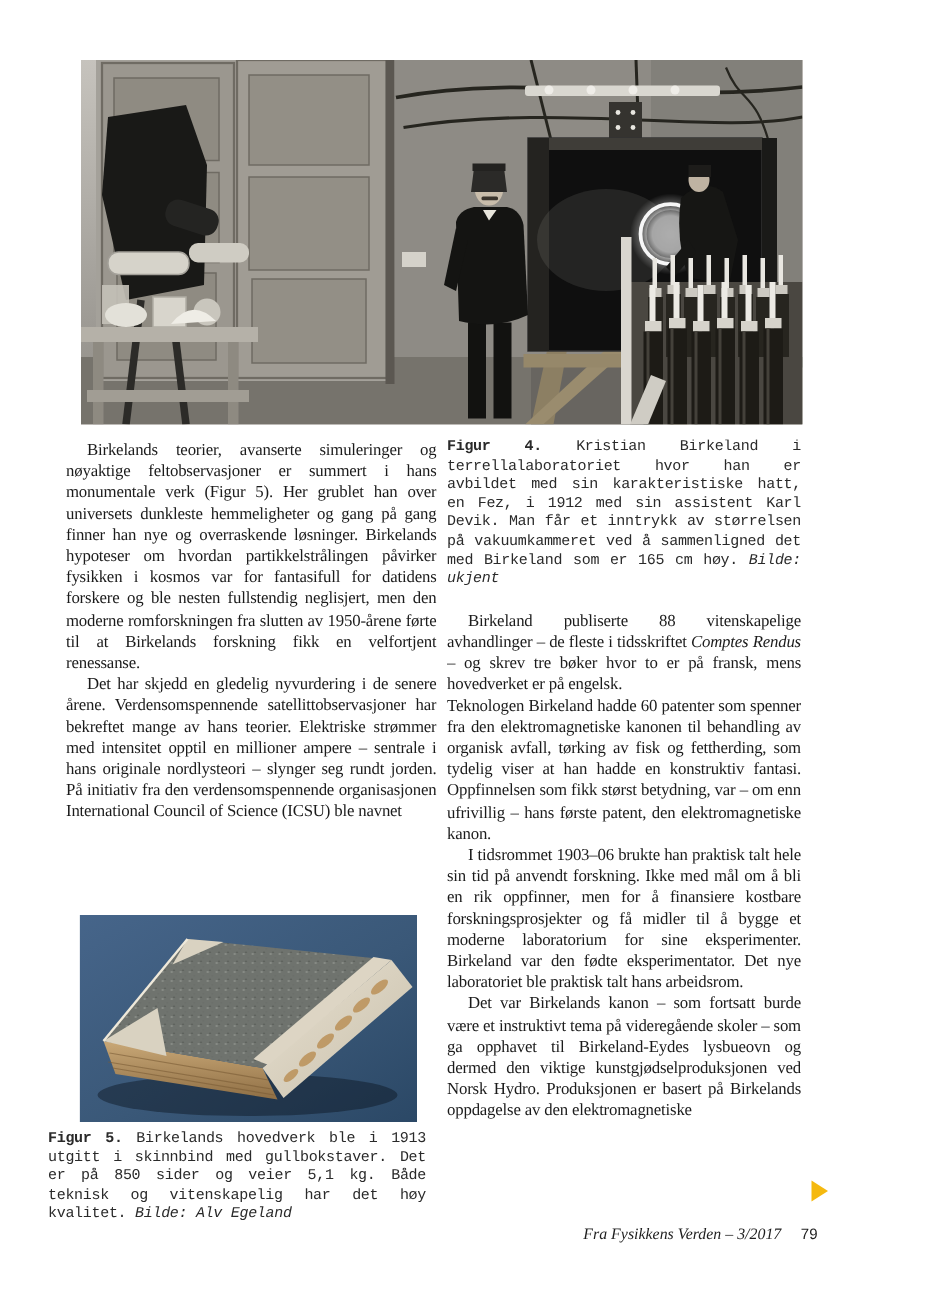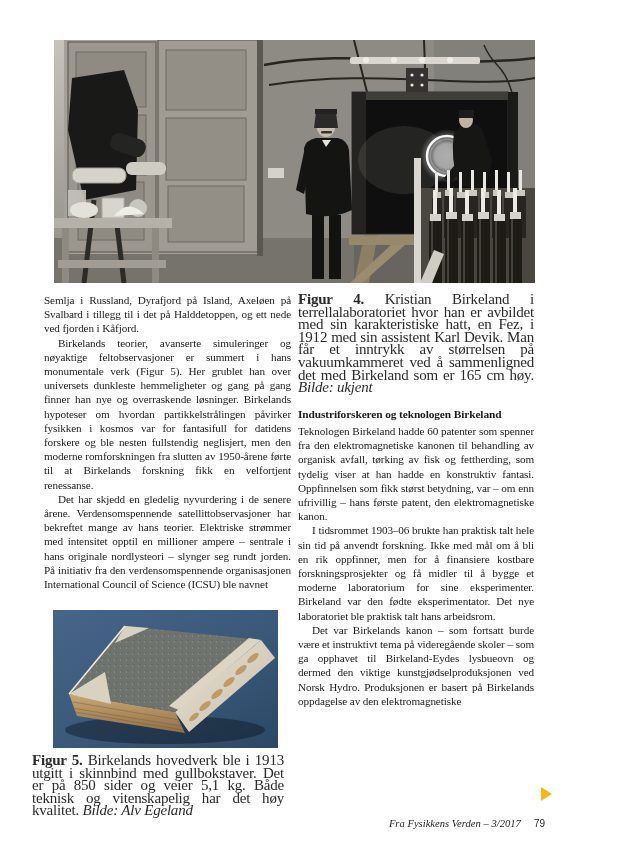--- a/index.html
+++ b/index.html
@@ -16,21 +16,21 @@
   
   .col{text-align:justify;font-size:11.2px;line-height:14.2px;letter-spacing:-0.12px;}
   .col p{margin:0;}
   .col p.indent{text-indent:14px;}
   .left-col{left:44px;top:293px;width:247px;height:318px;overflow:hidden;}
   .right-col{left:298px;top:293px;width:236px;height:514px;overflow:hidden;}
   .section-heading{font-weight:bold;margin:11px 0 3px 0;text-align:left;font-size:11.4px;}
   .ital{font-style:italic;}
   
   .caption{
-    font-family:Liberation Serif, serif;font-size:15px;line-height:12.6px;
+    font-family:Liberation Mono, monospace;font-size:10px;line-height:12.6px;
     letter-spacing:-0.2px;color:#2a2a2a;text-align:justify;
   }
   .caption .cap-label{font-weight:bold;}
   .caption .cap-credit{font-style:italic;}
   .fig4-caption{margin:0 0 13px 0;}
   .fig5-caption{left:32px;top:754px;width:252px;}
   
   .page-footer{
     right:73px;top:818px;display:flex;align-items:baseline;gap:13px;
     font-size:10.6px;color:#1e1e1e;text-align:center;
@@ -214,21 +214,20 @@
           <rect x="456" y="172" width="11" height="7" fill="#d6d3cb"></rect>
           <rect x="455" y="179" width="13" height="64" fill="#1d1b16"></rect>
           <rect x="457" y="179" width="2" height="64" fill="#44413a"></rect>
       </g>
       <polygon points="366,243 380,210 390,214 378,243" fill="#cfccc4"></polygon>
     </g>
   </svg>
 </figure>
 
 <div class="abs col left-col">
-  <p>Semlja i Russland, Dyrafjord på Island, Axeløen på Svalbard i tillegg til i det på Halddetoppen, og ett nede ved fjorden i Kåfjord.</p>
   <p class="indent">Birkelands teorier, avanserte simuleringer og nøyaktige feltobservasjoner er summert i hans monumentale verk (Figur 5). Her grublet han over universets dunkleste hemmeligheter og gang på gang finner han nye og overraskende løsninger. Birkelands hypoteser om hvordan partikkelstrålingen påvirker fysikken i kosmos var for fantasifull for datidens forskere og ble nesten fullstendig neglisjert, men den moderne romforskningen fra slutten av 1950-årene førte til at Birkelands forskning fikk en velfortjent renessanse.</p>
   <p class="indent">Det har skjedd en gledelig nyvurdering i de senere årene. Verdensomspennende satellittobservasjoner har bekreftet mange av hans teorier. Elektriske strømmer med intensitet opptil en millioner ampere – sentrale i hans originale nordlysteori – slynger seg rundt jorden. På initiativ fra den verdensomspennende organisasjonen International Council of Science (ICSU) ble navnet</p>
 </div>
 
 <figure class="abs book-photo">
   <svg viewBox="0 0 225 138" width="225" height="138">
     <defs>
       <linearGradient id="bluebg" x1="0" y1="0" x2="1" y2="1">
         <stop offset="0" stop-color="#46658a"></stop>
           <stop offset="0.55" stop-color="#3a5878"></stop>
@@ -276,21 +275,21 @@
 </figure>
 
 <div class="abs caption fig5-caption">
   <span class="cap-label">Figur 5.</span><span> Birkelands hovedverk ble i 1913 utgitt i skinnbind med gullbokstaver. Det er på 850 sider og veier 5,1 kg. Både teknisk og vitenskapelig har det høy kvalitet. </span><span class="cap-credit">Bilde: Alv Egeland</span>
 </div>
 
 <div class="abs col right-col">
   <div class="caption fig4-caption">
     <span class="cap-label">Figur 4.</span><span> Kristian Birkeland i terrellalaboratoriet hvor han er avbildet med sin karakteristiske hatt, en Fez, i 1912 med sin assistent Karl Devik. Man får et inntrykk av størrelsen på vakuumkammeret ved å sammenligned det med Birkeland som er 165 cm høy. </span><span class="cap-credit">Bilde: ukjent</span>
   </div>
-  <h2 class="section-heading">Industriforskeren og teknologen Birkeland</h2>
+  <p class="indent"><span>Birkeland publiserte 88 vitenskapelige avhandlinger – de fleste i tidsskriftet </span><span class="ital">Comptes Rendus</span><span> – og skrev tre bøker hvor to er på fransk, mens hovedverket er på engelsk.</span></p>
   <p>Teknologen Birkeland hadde 60 patenter som spenner fra den elektromagnetiske kanonen til behandling av organisk avfall, tørking av fisk og fettherding, som tydelig viser at han hadde en konstruktiv fantasi. Oppfinnelsen som fikk størst betydning, var – om enn ufrivillig – hans første patent, den elektromagnetiske kanon.</p>
   <p class="indent">I tidsrommet 1903–06 brukte han praktisk talt hele sin tid på anvendt forskning. Ikke med mål om å bli en rik oppfinner, men for å finansiere kostbare forskningsprosjekter og få midler til å bygge et moderne laboratorium for sine eksperimenter. Birkeland var den fødte eksperimentator. Det nye laboratoriet ble praktisk talt hans arbeidsrom.</p>
   <p class="indent">Det var Birkelands kanon – som fortsatt burde være et instruktivt tema på videregående skoler – som ga opphavet til Birkeland-Eydes lysbueovn og dermed den viktige kunstgjødselproduksjonen ved Norsk Hydro. Produksjonen er basert på Birkelands oppdagelse av den elektromagnetiske</p>
 </div>
 
 <div class="abs cont-arrow"></div>
 
 <div class="abs page-footer">
   <span class="journal-name">Fra Fysikkens Verden – 3/2017</span>
   <span class="page-number">79</span>

